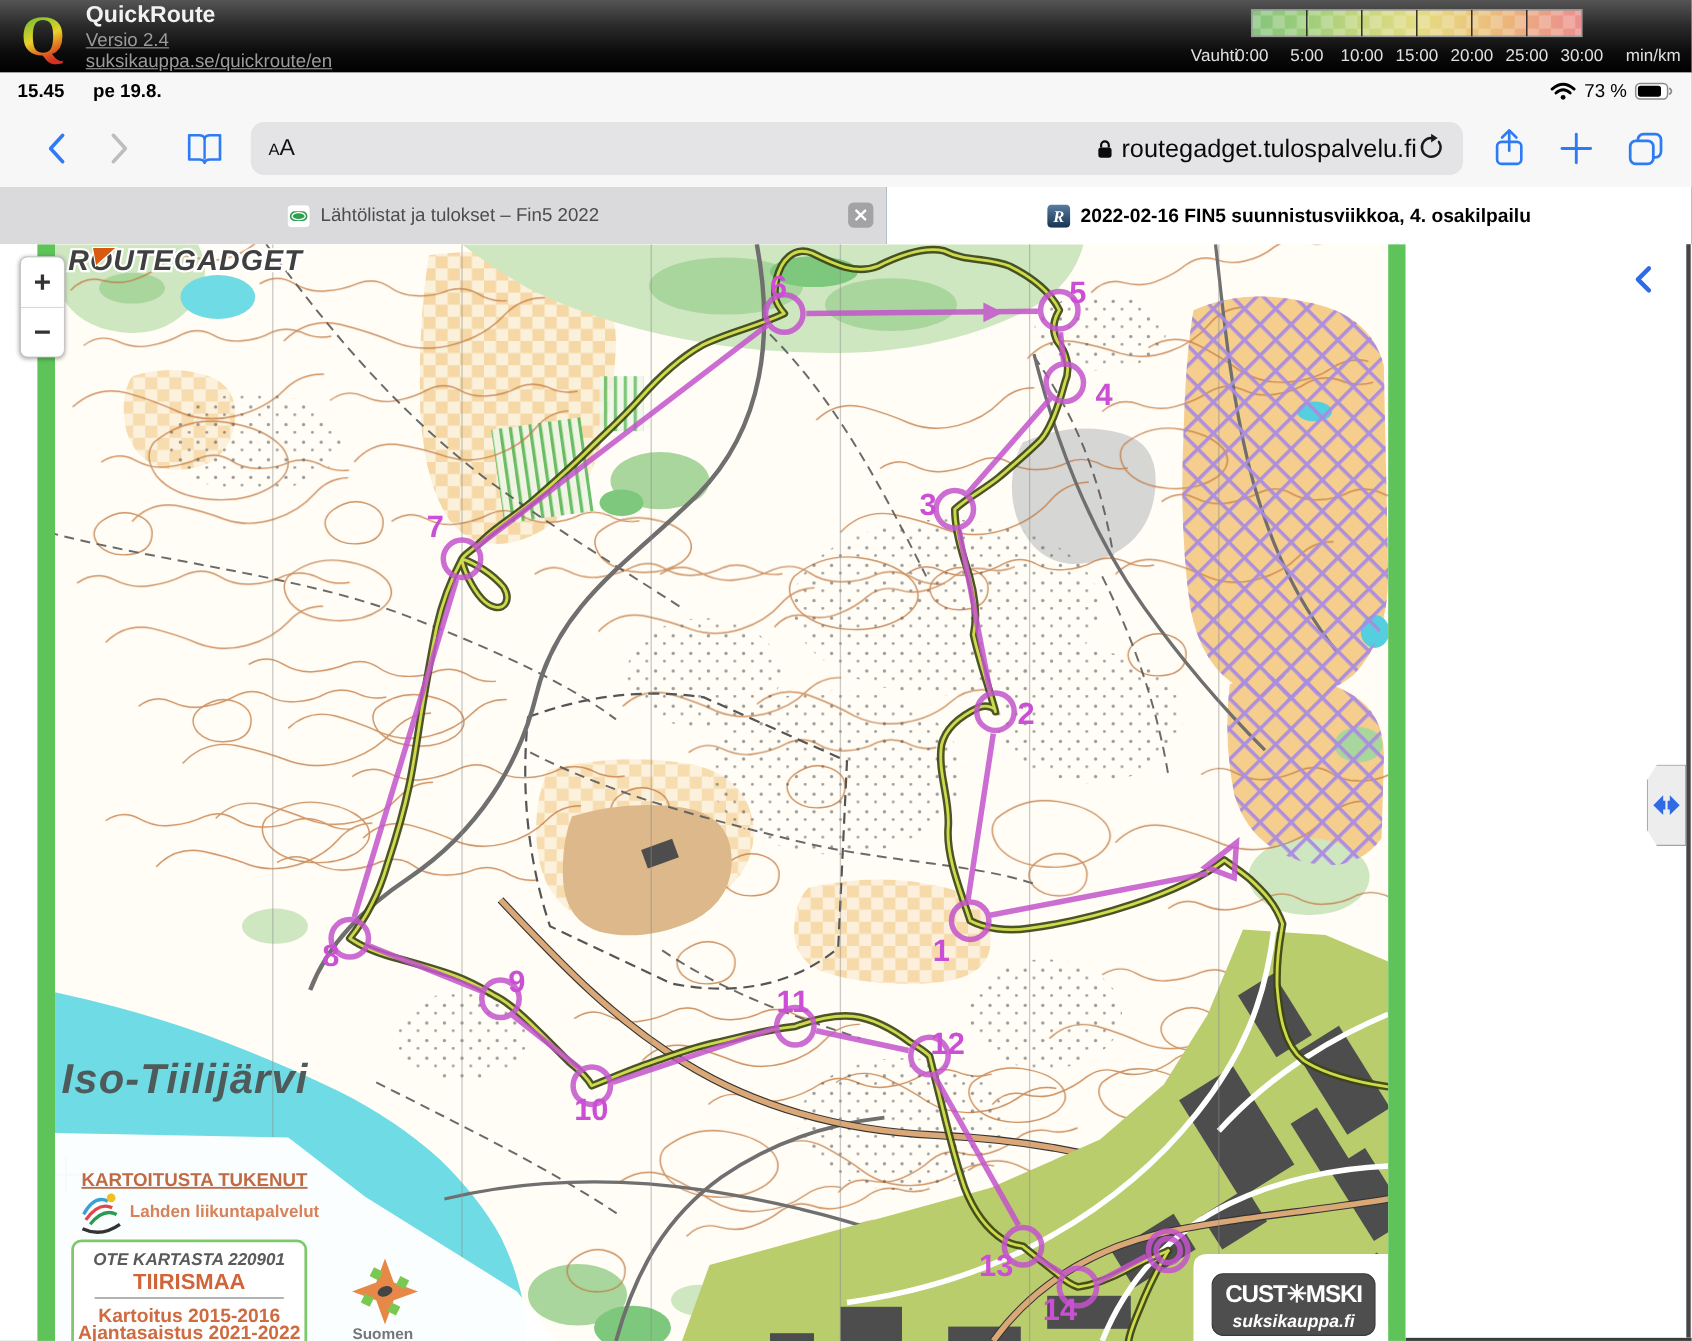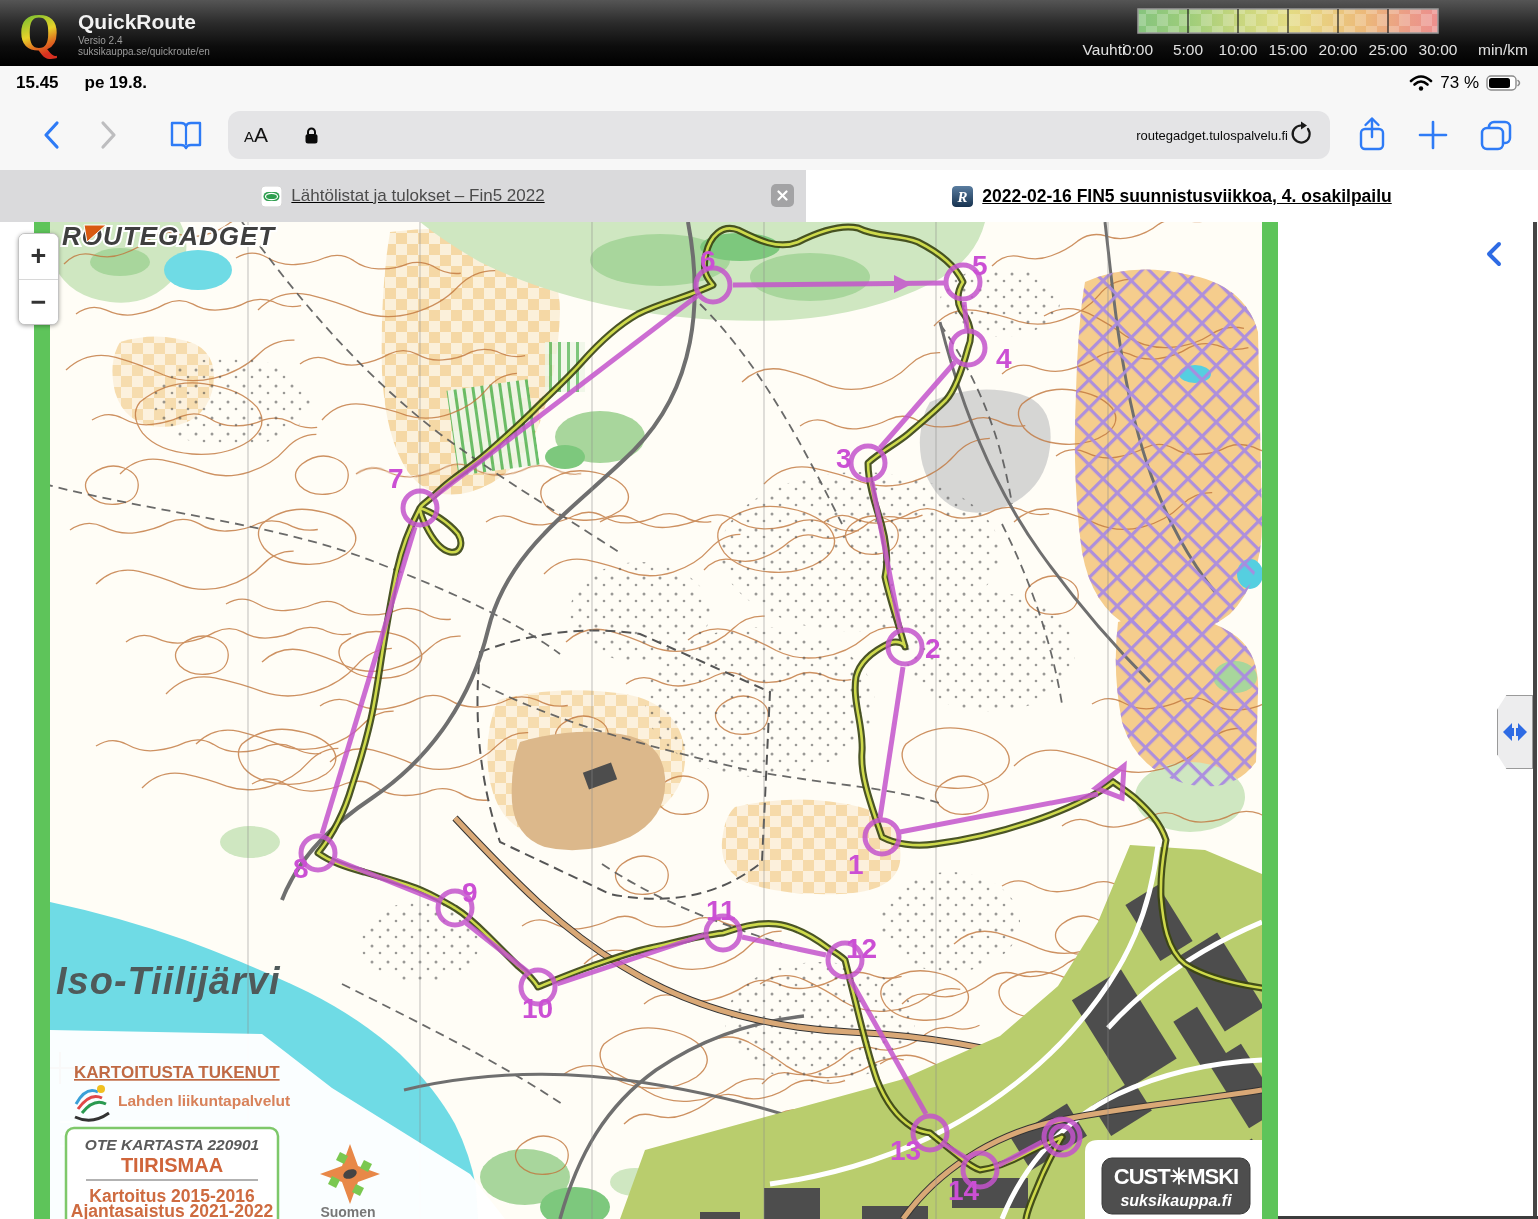--- a/index.html
+++ b/index.html
@@ -5,42 +5,42 @@
   * { margin:0; padding:0; box-sizing:border-box; }
   body { font-family:"Liberation Sans", sans-serif; background:#222; }
   .app { width:1538px; height:1219px; position:relative; background:#fff; overflow:hidden; }
 
   
   .qr-header { height:66px; background:linear-gradient(180deg,#555 0%,#2b2b2b 35%,#0d0d0d 70%,#000 100%);
     display:flex; align-items:center; color:#fff; }
   .qr-logo { width:54px; height:54px; margin:4px 12px 4px 12px; flex:none; }
   .qr-titles { line-height:1.15; padding-top:2px; }
   .qr-name { font-size:21px; color:#f2f2f2; font-weight:700; }
-  .qr-sub { font-size:10px; color:#9c9c9c; }
+  .qr-sub { font-size:17px; color:#9c9c9c;text-decoration:underline; }
   .qr-legend { margin-left:auto; margin-right:8px; flex:none; }
 
   
   .statusbar { height:34px; background:#f7f7f7; display:flex; align-items:center; padding:0 16px;
     font-size:17px; font-weight:700; color:#000; }
   .sb-left { display:flex; gap:26px; }
   .sb-right { margin-left:auto; display:flex; align-items:center; gap:7px; font-weight:400;}
 
   
   .toolbar { height:70px; background:#f7f7f7; display:flex; align-items:center; padding:0 24px; gap:0; }
   .nav-btn { width:56px; height:44px; display:flex; align-items:center; justify-content:center; flex:none; cursor:pointer;}
   .urlpill { flex:1; height:48px; background:#e4e4e6; border-radius:12px; display:flex; align-items:center;
     padding:0 16px; margin:0 26px 0 14px; }
   .aa { font-size:21px; color:#111; width:60px; }
   .aa::first-letter { font-size:15px; }
-  .urlcenter { flex:1; display:flex; align-items:center; justify-content:space-between; gap:7px;
-    font-size:13px; color:#0a0a0a; }
+  .urlcenter { flex:1; display:flex; align-items:center; justify-content:flex-end; gap:7px;
+    font-size:23px; color:#0a0a0a; }
   .tb-icons { display:flex; gap:28px; align-items:center; }
 
   
-  .tabbar { height:52px; background:#0c4a6e; display:flex;text-decoration:underline; }
+  .tabbar { height:52px; background:#0c4a6e; display:flex; }
   .tab-inactive { width:806px; background:#dadadc; display:flex; align-items:center; justify-content:center;
     gap:9px; position:relative; color:#4c4c4c; font-size:17px; cursor:pointer; }
   .tab-close { position:absolute; right:12px; top:14px; width:23px; height:23px; background:#a3a3a5;
     border-radius:5px; display:flex; align-items:center; justify-content:center; cursor:pointer; }
   .tab-active { flex:1; background:#fff; display:flex; align-items:center; justify-content:center;
     gap:9px; font-size:17.5px; font-weight:700; color:#000; cursor:pointer; }
   .favicon { width:21px; height:21px; border-radius:4px; flex:none; }
 
   
   .maparea { position:relative; height:997px; background:#fff; display:flex; border-bottom:3px solid #3c3c3c; }

